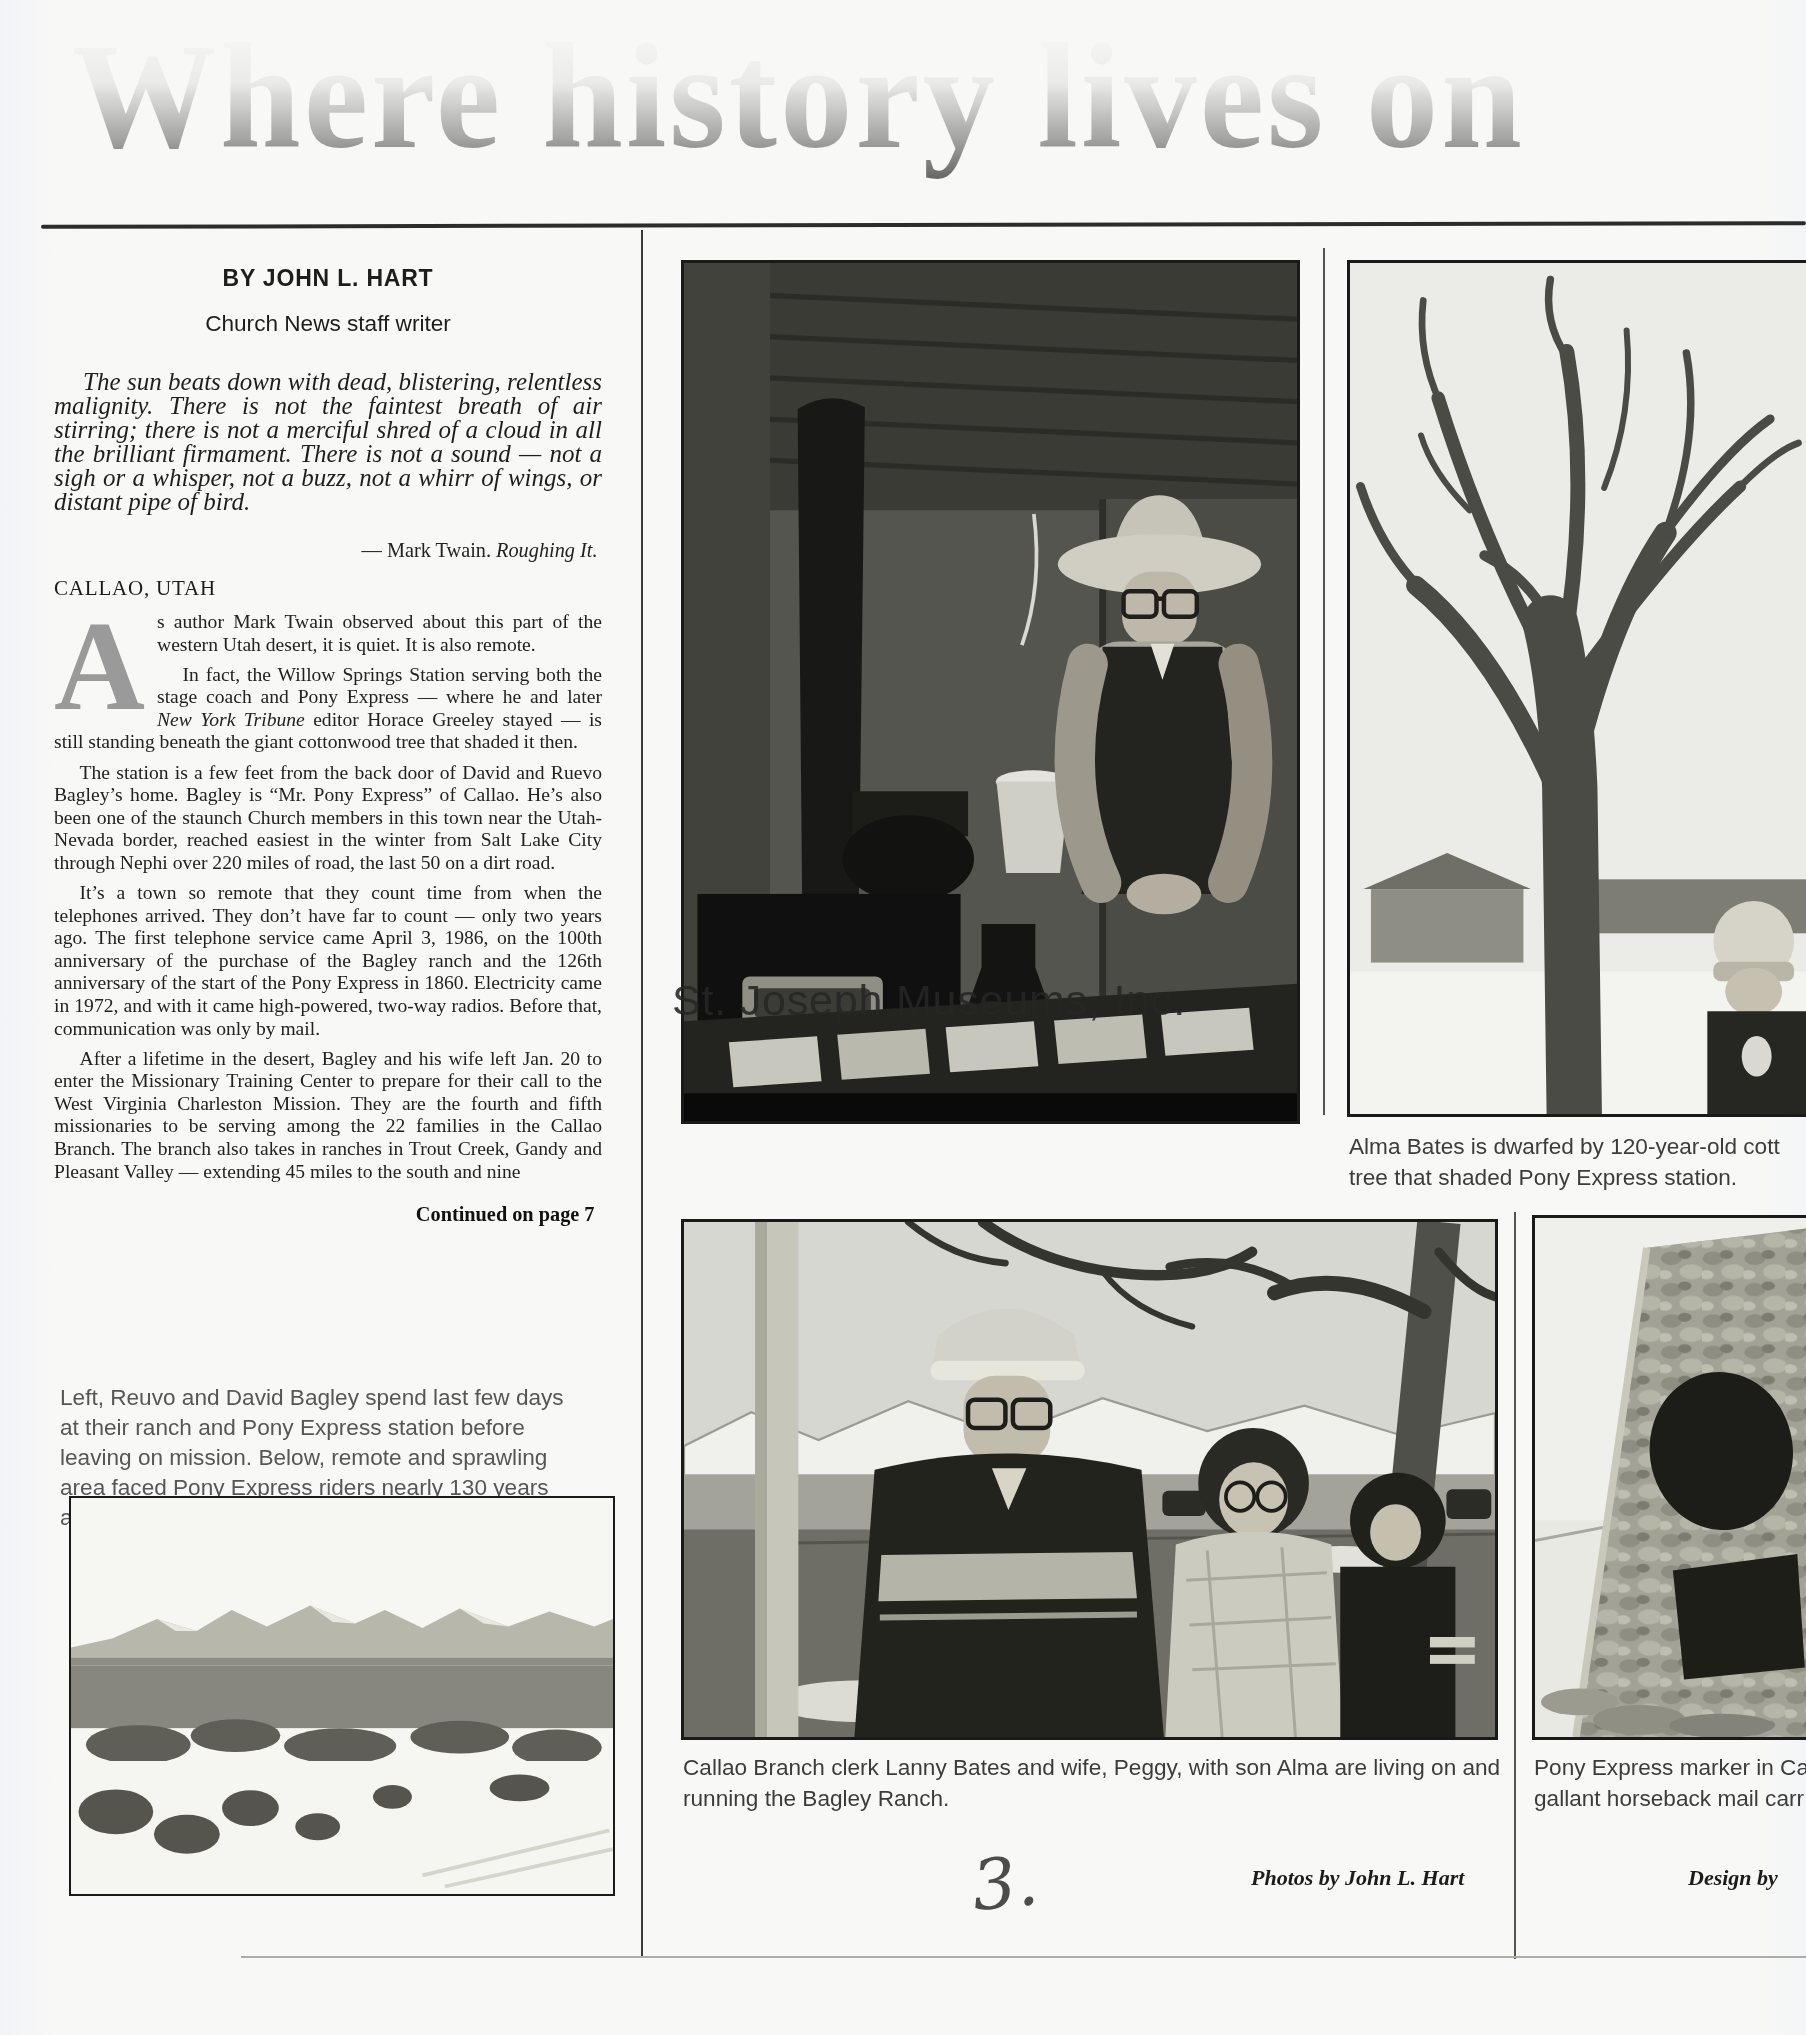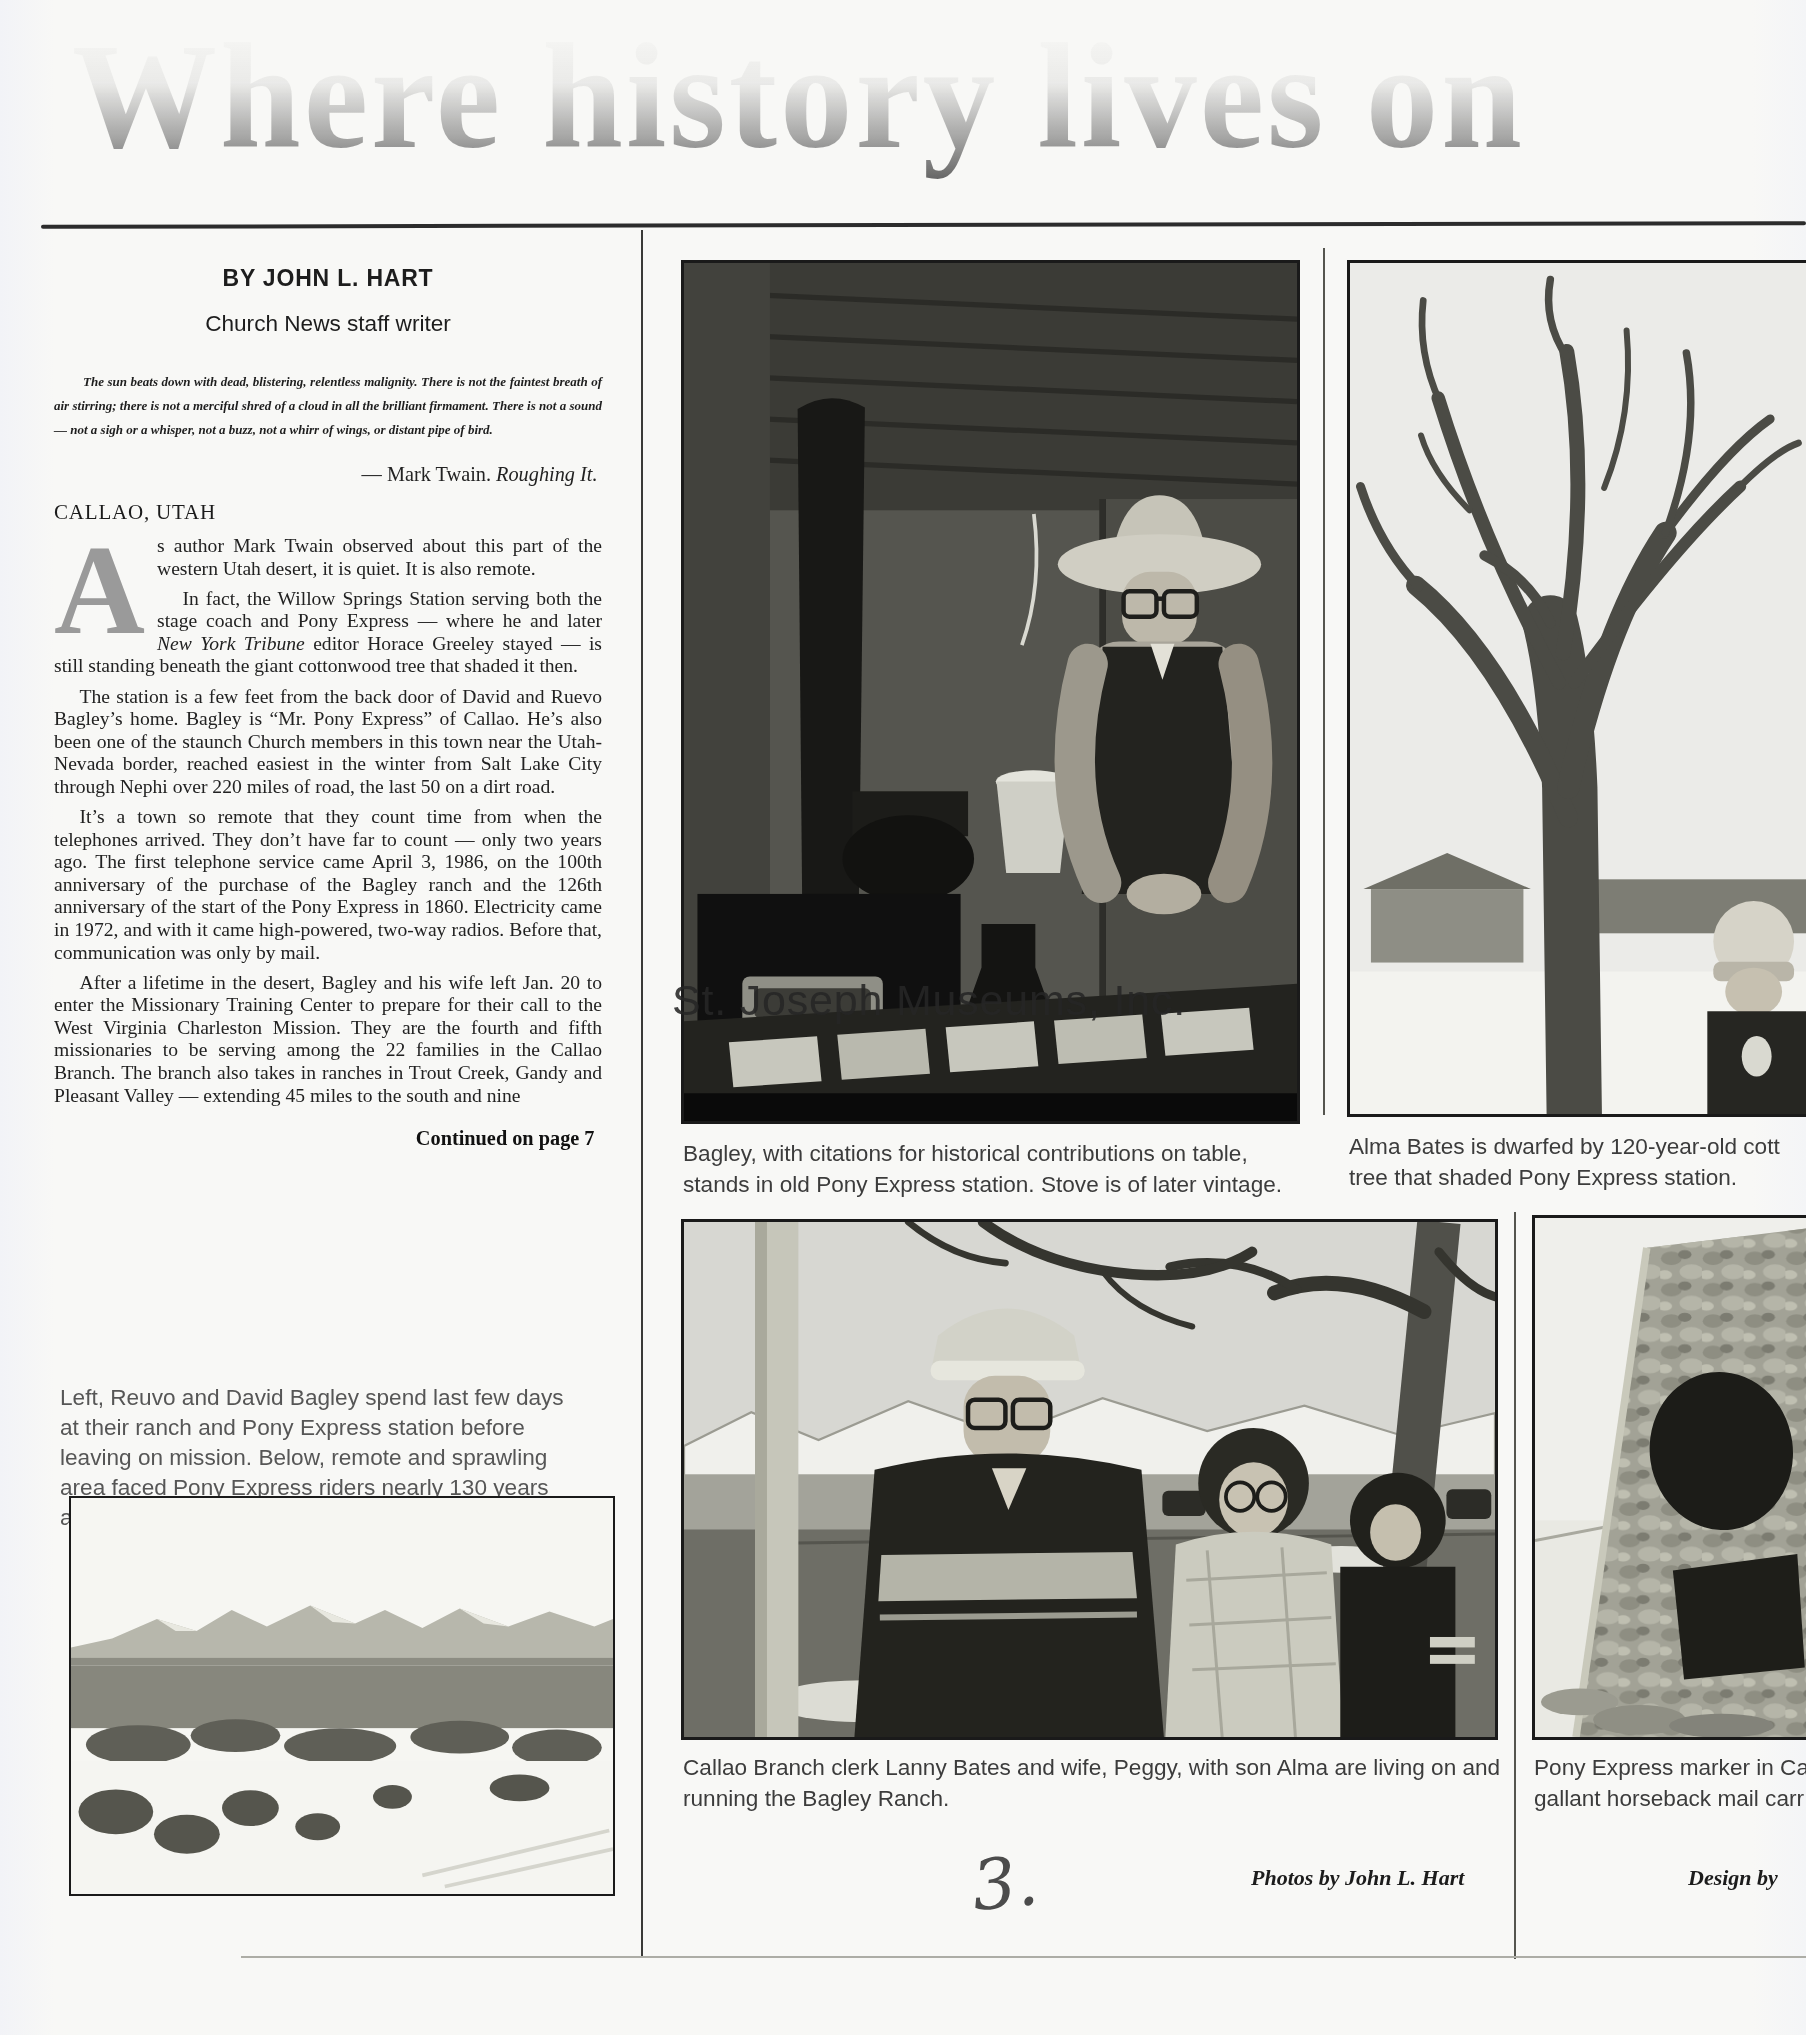--- a/index.html
+++ b/index.html
@@ -23,21 +23,21 @@
   .rule-bottom{position:absolute; left:241px; top:1956px; width:1566px; height:1.5px; background:#adada6;}
   .vrule{position:absolute; background:#3a3a38; width:2.3px;}
   .vrule.v1{left:641px; top:230px; height:1728px;}
   .vrule.v2{left:1323px; top:248px; height:867px; width:1.5px; background:#55554f;}
   .vrule.v3{left:1514px; top:1212px; height:747px; width:1.5px; background:#55554f;}
 
   
   .col-left{position:absolute; left:54px; top:265px; width:548px;}
   .byline{font-family:"Liberation Sans", sans-serif; font-weight:600; font-size:23px; text-align:center; letter-spacing:0.8px; color:#1d1d1d;}
   .byline-role{font-family:"Liberation Sans", sans-serif; font-weight:500; font-size:22.6px; text-align:center; margin-top:19px; color:#1d1d1d;}
-  .quote{font-style:italic; font-size:13px; line-height:24px; text-align:justify; text-indent:29px; margin-top:33px; color:#1e1e1e;font-weight:bold;}
+  .quote{font-style:italic; font-size:25px; line-height:24px; text-align:justify; text-indent:29px; margin-top:33px; color:#1e1e1e;}
   .attr{font-size:20.3px; text-align:right; margin-top:21px; padding-right:4.5px;}
   .attr .bk{font-style:italic;}
   .dateline{font-size:21px; letter-spacing:0.8px; margin-top:13.5px; color:#1b1b1b;}
   .body-flow{margin-top:10.5px;}
   .dropcap{
     float:left; font-size:126px; line-height:99px; font-weight:bold;
     color:#9a9a9a; padding:6px 12px 0 0; font-family:"Liberation Serif", serif;
   }
   .para{font-size:19.6px; line-height:22.6px; text-align:justify; margin:0 0 7.5px 0; text-indent:25.6px;}
   .para.first{text-indent:0;}
@@ -156,21 +156,20 @@
         <path d="M60 1040 l118 -8 6 60 -118 8 z"></path>
         <path d="M205 1030 l118 -8 6 60 -118 8 z" fill="#b9b9ae"></path>
         <path d="M350 1020 l118 -8 6 60 -118 8 z"></path>
         <path d="M495 1011 l118 -8 6 58 -118 8 z" fill="#bdbdb2"></path>
         <path d="M638 1002 l118 -8 6 56 -118 8 z"></path>
       </g>
       <rect y="1108" width="820" height="37" fill="#0a0a0a"></rect>
     </svg>
   </div>
   <div class="wm">St. Joseph Museums, Inc.</div>
-  <div class="caption cap-station">Bagley, with citations for historical contributions on table, stands in old Pony Express station. Stove is of later vintage.</div>
 
   <div class="photo cropped ph-tree">
     <svg viewBox="0 0 610 1135" preserveAspectRatio="none">
       <rect width="610" height="1135" fill="#ebebe8"></rect>
       <rect y="945" width="610" height="190" fill="#f3f3ef"></rect>
       <path d="M18 835 l112 -48 112 48 z" fill="#6f6f66"></path>
       <rect x="28" y="835" width="204" height="98" fill="#8e8e85"></rect>
       <rect x="330" y="822" width="280" height="72" fill="#7d7d74"></rect>
       <g stroke="#4b4b45" fill="none" stroke-linecap="round">
         <path d="M300 1135 L294 700 Q288 560 268 480" stroke-width="74"></path>

